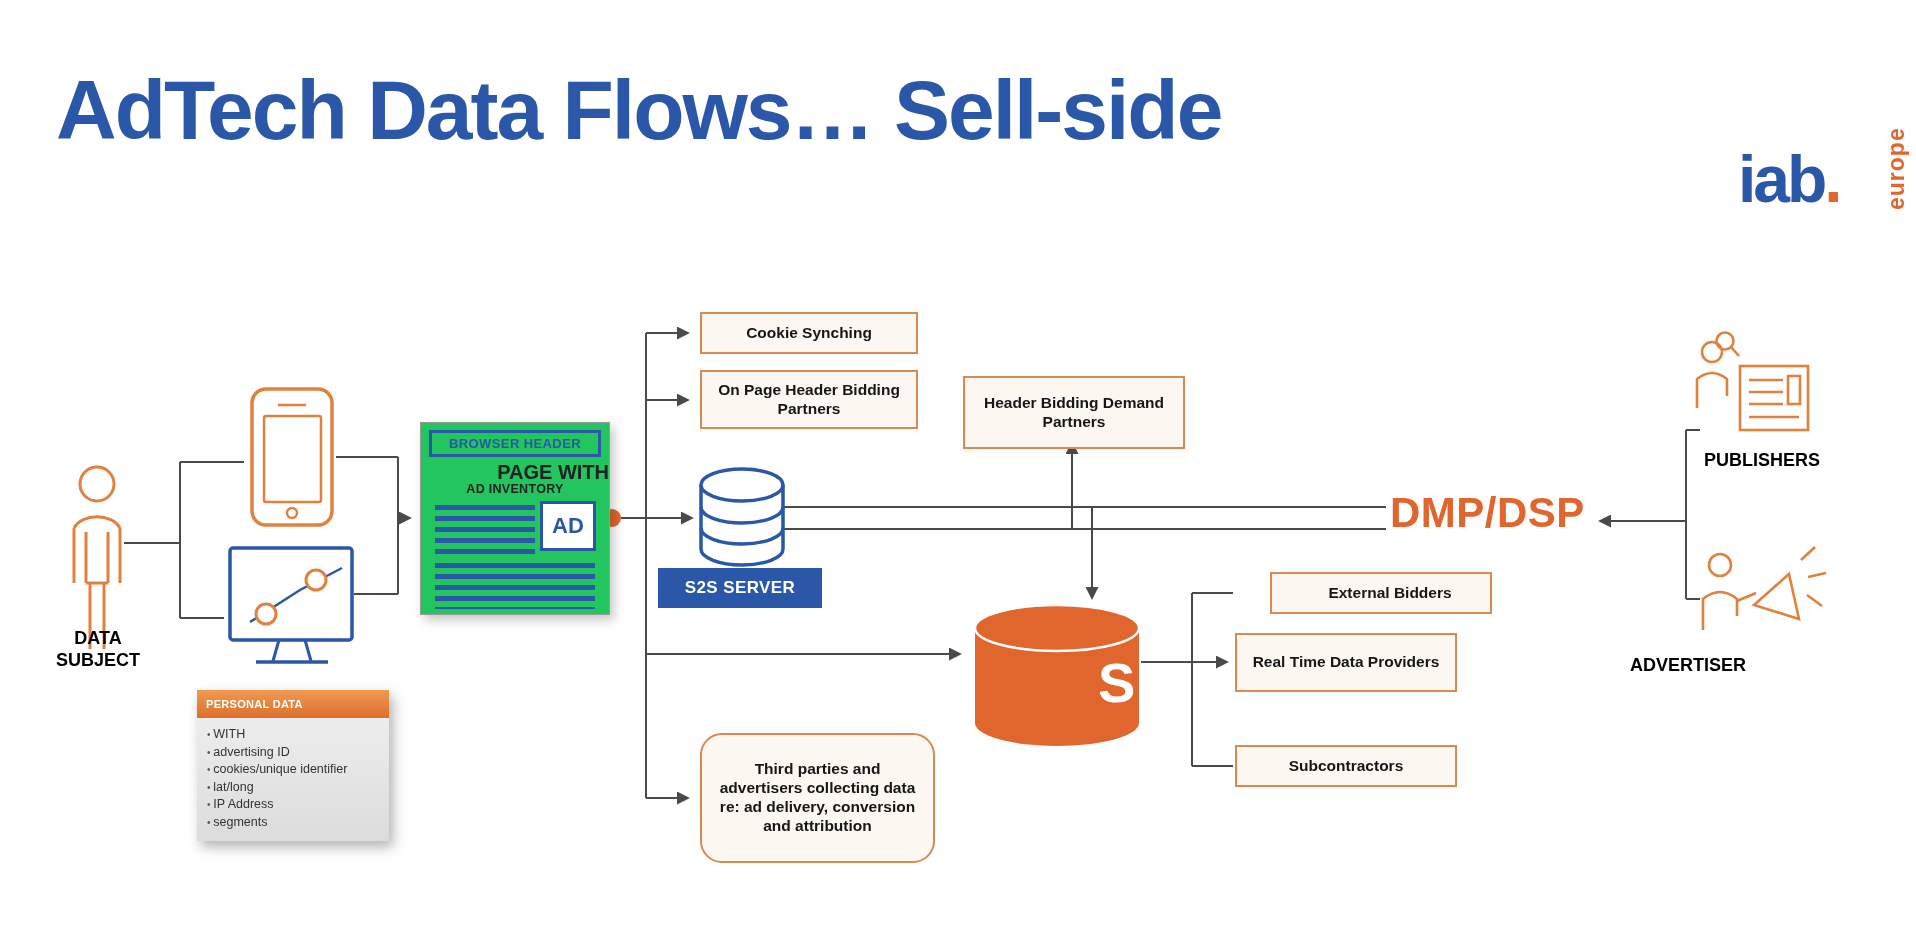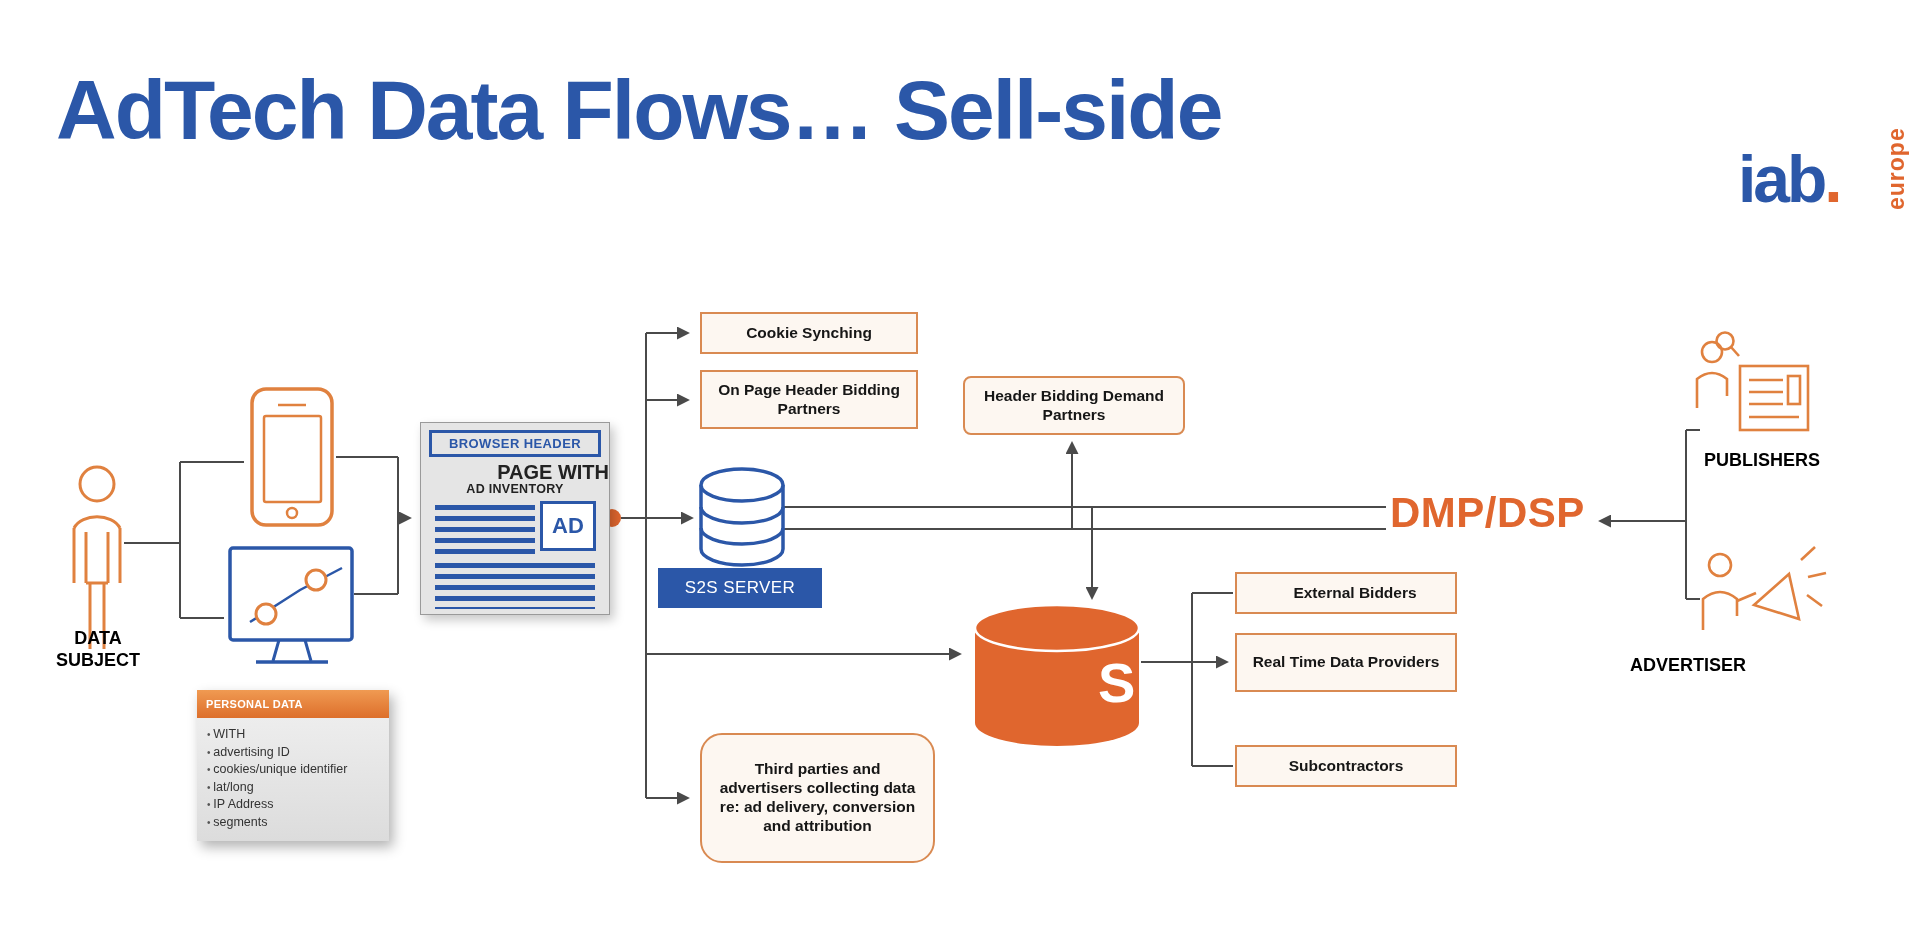--- a/index.html
+++ b/index.html
@@ -14,21 +14,21 @@
   .logo{position:absolute;left:1738px;top:42px;width:172px;height:175px;}
   .logo-iab{position:absolute;left:0;top:104px;font-size:66px;font-weight:bold;color:#2b57a8;
             letter-spacing:-3px;line-height:1;}
   .logo-dot{color:#e0662e;}
   .logo-europe{position:absolute;right:0;top:0;height:168px;writing-mode:vertical-rl;
                transform:rotate(180deg);font-size:23px;font-weight:bold;color:#e0662e;letter-spacing:1px;}
 
   .lbl{position:absolute;font-weight:bold;color:#000000;text-align:center;line-height:1.2;}
 
   
-  .browser{position:absolute;left:420px;top:422px;width:190px;height:193px;background:#e5e5e5;
+  .browser{position:absolute;left:420px;top:422px;width:190px;height:193px;background:#22c55e;
            border:1.5px solid #9a9a9a;box-shadow:4px 5px 10px rgba(0,0,0,.22);box-sizing:border-box;}
   .bh{margin:7px 8px 0;border:3px solid #2b57a8;text-align:center;font-weight:bold;font-size:13px;
       color:#2b57a8;padding:3px 0;letter-spacing:.4px;}
   .bp1{text-align:right;font-weight:bold;font-size:20px;color:#222;margin-top:5px;line-height:1;}
   .bp2{text-align:center;font-weight:bold;font-size:12.5px;color:#222;letter-spacing:.3px;}
   .blines{position:absolute;background:repeating-linear-gradient(to bottom,#2b57a8 0 5px,transparent 5px 11px);}
   .l1{left:14px;top:82px;width:100px;height:49px;}
   .l2{left:14px;top:140px;width:160px;height:46px;}
   .adbox{position:absolute;right:13px;top:78px;width:56px;height:50px;border:3.5px solid #2b57a8;
          box-sizing:border-box;display:flex;align-items:center;justify-content:center;
@@ -36,29 +36,29 @@
 
   
   .pdata{position:absolute;left:197px;top:690px;width:192px;box-shadow:4px 6px 12px rgba(0,0,0,.3);}
   .pd-head{height:28px;line-height:28px;padding-left:9px;background:linear-gradient(#f09a52,#dd6f2b);
            color:#fff;font-weight:bold;font-size:11px;letter-spacing:.3px;}
   .pd-body{padding:8px 10px 10px;background:linear-gradient(#ededed,#dcdcdc);}
   .pd-item{font-size:12.5px;color:#333;line-height:17.5px;}
   .pd-item::before{content:"• ";font-size:10px;color:#555;}
 
   .s2s{position:absolute;left:658px;top:568px;width:164px;height:40px;background:#2b57a8;color:#fff;
-       font-weight:normal;font-size:17px;display:flex;align-items:center;justify-content:center;letter-spacing:.4px;}
+       font-weight:bold;font-size:17px;display:flex;align-items:center;justify-content:center;letter-spacing:.4px;}
 
   .obox{position:absolute;border:2.5px solid #d98a52;background:#fdf7f1;display:flex;align-items:center;
         justify-content:center;text-align:center;font-weight:bold;font-size:15.5px;color:#161616;
         line-height:1.22;padding:4px 10px;box-sizing:border-box;}
   .cookie{left:700px;top:312px;width:218px;height:42px;}
   .onpage{left:700px;top:370px;width:218px;height:59px;}
-  .hbdp{left:963px;top:376px;width:222px;height:59px;border-radius:8px;}
-  .ext{left:1235px;top:572px;width:222px;height:42px;padding-left:28px;}
+  .hbdp{left:963px;top:376px;width:222px;height:73px;}
+  .ext{left:1270px;top:572px;width:222px;height:42px;padding-left:28px;}
   .rtd{left:1235px;top:633px;width:222px;height:59px;}
   .sub{left:1235px;top:745px;width:222px;height:42px;}
   .third{left:700px;top:733px;width:235px;height:130px;border-radius:22px;}
 
   .dmp{position:absolute;left:1390px;top:489px;font-size:42px;font-weight:bold;color:#e0662e;
        letter-spacing:.5px;white-space:nowrap;}
 </style>
 </head>
 <body>
 

